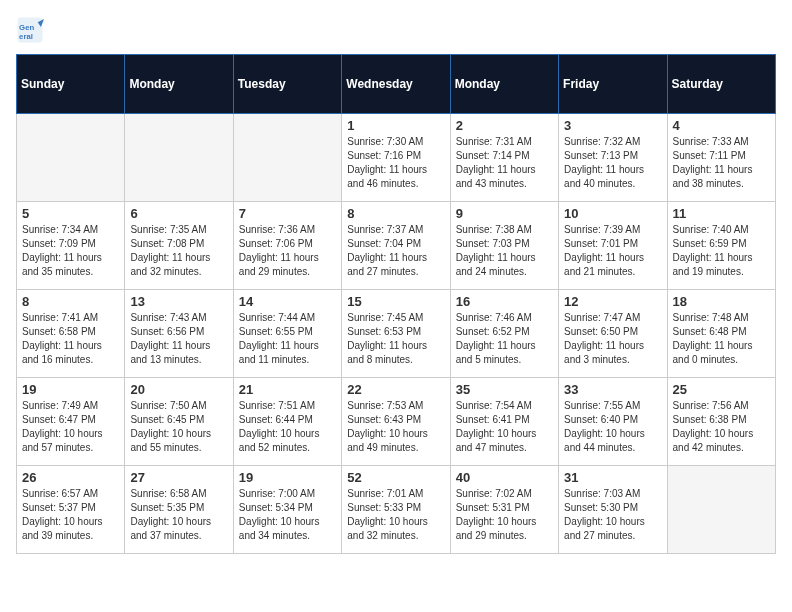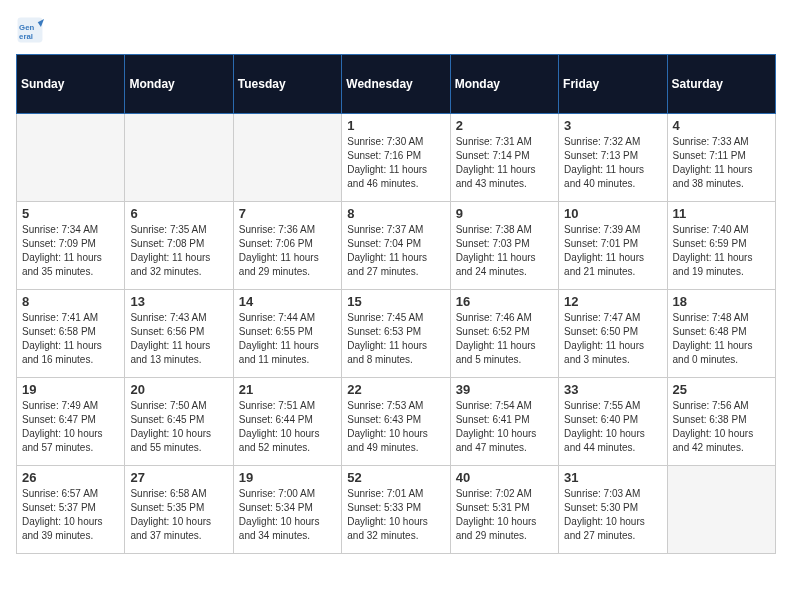--- a/index.html
+++ b/index.html
@@ -203,21 +203,21 @@
         </td>
         <td>
           <span class="day-num">21</span>
           <div class="day-info">Sunrise: 7:51 AM<br>Sunset: 6:44 PM<br>Daylight: 10 hours<br>and 52 minutes.</div>
         </td>
         <td>
           <span class="day-num">22</span>
           <div class="day-info">Sunrise: 7:53 AM<br>Sunset: 6:43 PM<br>Daylight: 10 hours<br>and 49 minutes.</div>
         </td>
         <td>
-          <span class="day-num">39</span>
+          <span class="day-num">35</span>
           <div class="day-info">Sunrise: 7:54 AM<br>Sunset: 6:41 PM<br>Daylight: 10 hours<br>and 47 minutes.</div>
         </td>
         <td>
           <span class="day-num">33</span>
           <div class="day-info">Sunrise: 7:55 AM<br>Sunset: 6:40 PM<br>Daylight: 10 hours<br>and 44 minutes.</div>
         </td>
         <td>
           <span class="day-num">25</span>
           <div class="day-info">Sunrise: 7:56 AM<br>Sunset: 6:38 PM<br>Daylight: 10 hours<br>and 42 minutes.</div>
         </td>

